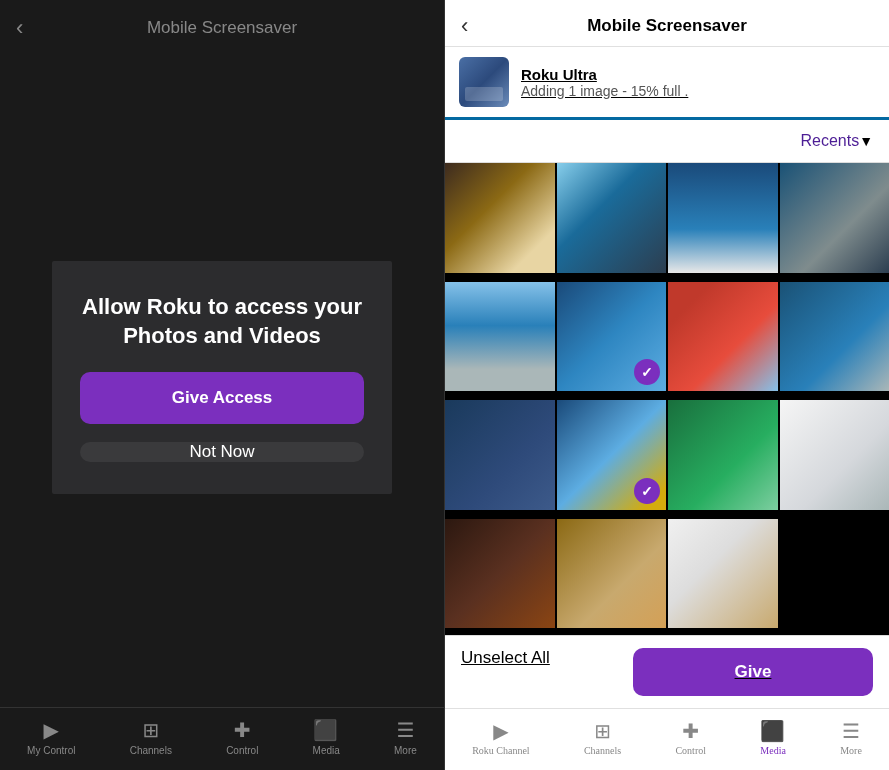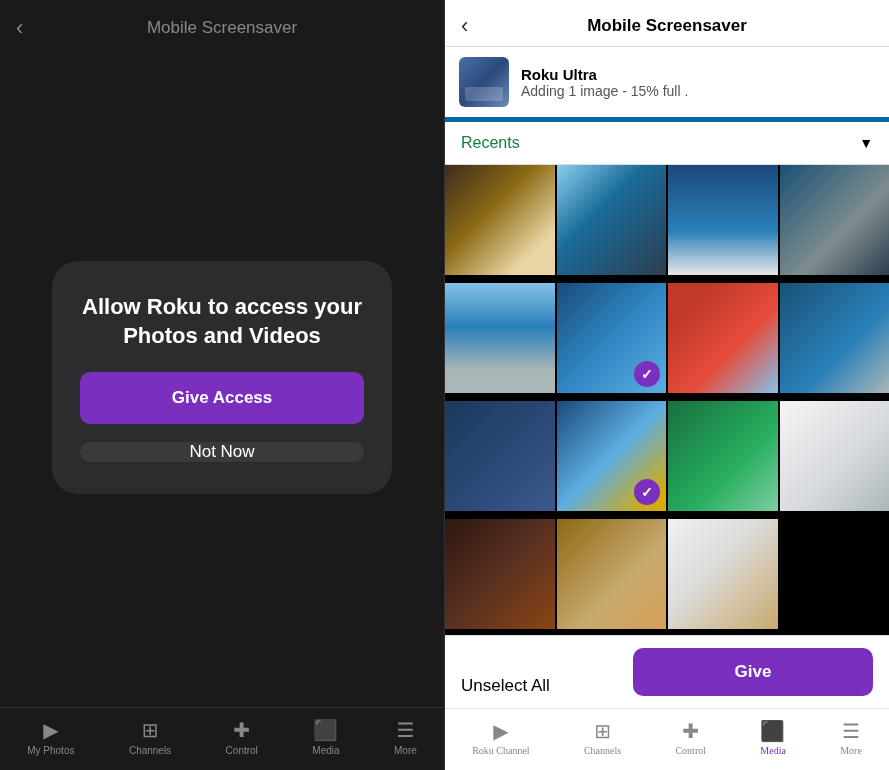--- a/index.html
+++ b/index.html
@@ -39,21 +39,21 @@
       cursor: pointer;
     }
     .left-title {
       color: #888;
       font-size: 17px;
       font-weight: 500;
     }
 
     .permission-card {
       background: #2c2c2e;
-      border-radius: 26px;
+      border-radius: 2px;
       padding: 32px 28px;
       width: 340px;
       display: flex;
       flex-direction: column;
       align-items: center;
       text-align: center;
       gap: 18px;
     }
     .permission-title {
       color: #fff;
@@ -147,22 +147,23 @@
       color: #000;
       font-size: 17px;
       font-weight: 600;
     }
 
     .device-banner {
       display: flex;
       align-items: center;
       padding: 10px 14px;
       background: #fff;
-      border-bottom: 5px solid #0369a1;
+      border-bottom: 3px solid #0369a1;
       gap: 12px;
+      text-decoration: underline;
     }
     .device-thumb {
       width: 50px;
       height: 50px;
       border-radius: 6px;
       background: linear-gradient(135deg, #4a6fa5 0%, #2c4a7c 50%, #6b8cba 100%);
       flex-shrink: 0;
       position: relative;
       overflow: hidden;
     }
@@ -191,23 +192,23 @@
       display: flex;
       align-items: center;
       justify-content: space-between;
       padding: 12px 16px;
       border-bottom: 1px solid #ddd;
       background: #fff;
     }
     .recents-label {
       font-size: 16px;
       font-weight: 500;
-      color: #15803d;
+      color: #4c1d95;
       flex: 1;
-      text-align: left;
+      text-align: right;
     }
     .dropdown-arrow {
       font-size: 14px;
       color: #000;
     }
 
     .photo-grid {
       display: grid;
       grid-template-columns: repeat(4, 1fr);
       gap: 2px;
@@ -243,25 +244,26 @@
     }
 
     
     .p1 { background: linear-gradient(135deg, #8B6914 30%, #c8a96e 60%, #fff5dc 100%); }
     .p2 { background: linear-gradient(135deg, #1a5276 20%, #2e86c1 60%, #85c1e9 100%); }
     .p3 { background: linear-gradient(180deg, #1a5276 0%, #2980b9 50%, #f0f0f0 100%); }
     .p4 { background: linear-gradient(135deg, #1a5276 30%, #2980b9 70%, #1a1a1a 100%); }
 
     .bottom-actions {
       display: flex;
-      align-items: flex-end;
+      align-items: flex-start;
       padding: 12px 16px;
       border-top: 1px solid #ddd;
       gap: 12px;
       background: #fff;
+      text-decoration: underline;
     }
     .unselect-btn {
       flex: 1;
       background: transparent;
       border: none;
       font-size: 17px;
       color: #000;
       font-weight: 500;
       cursor: pointer;
       text-align: left;
@@ -321,21 +323,21 @@
   <div class="permission-card">
     <div class="permission-title">Allow Roku to access your Photos and Videos</div>
     <button class="give-access-btn">Give Access</button>
     <button class="not-now-btn">Not Now</button>
   </div>
 
 
   <div class="left-bottom-bar">
     <div class="bottom-item">
       <span class="bottom-icon">▶</span>
-      <span>My Photos</span>
+      <span>My Control</span>
     </div>
     <div class="bottom-item">
       <span class="bottom-icon">⊞</span>
       <span>Channels</span>
     </div>
     <div class="bottom-item">
       <span class="bottom-icon">✚</span>
       <span>Control</span>
     </div>
     <div class="bottom-item">

